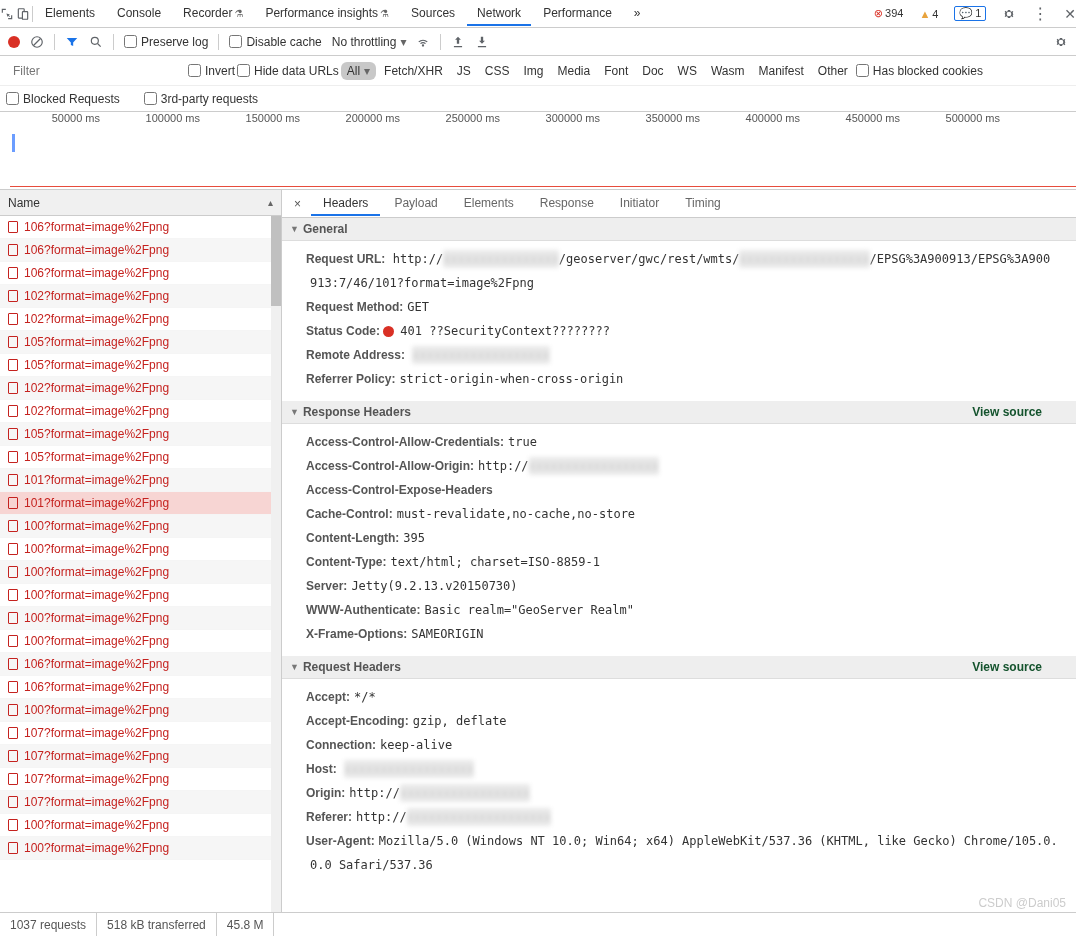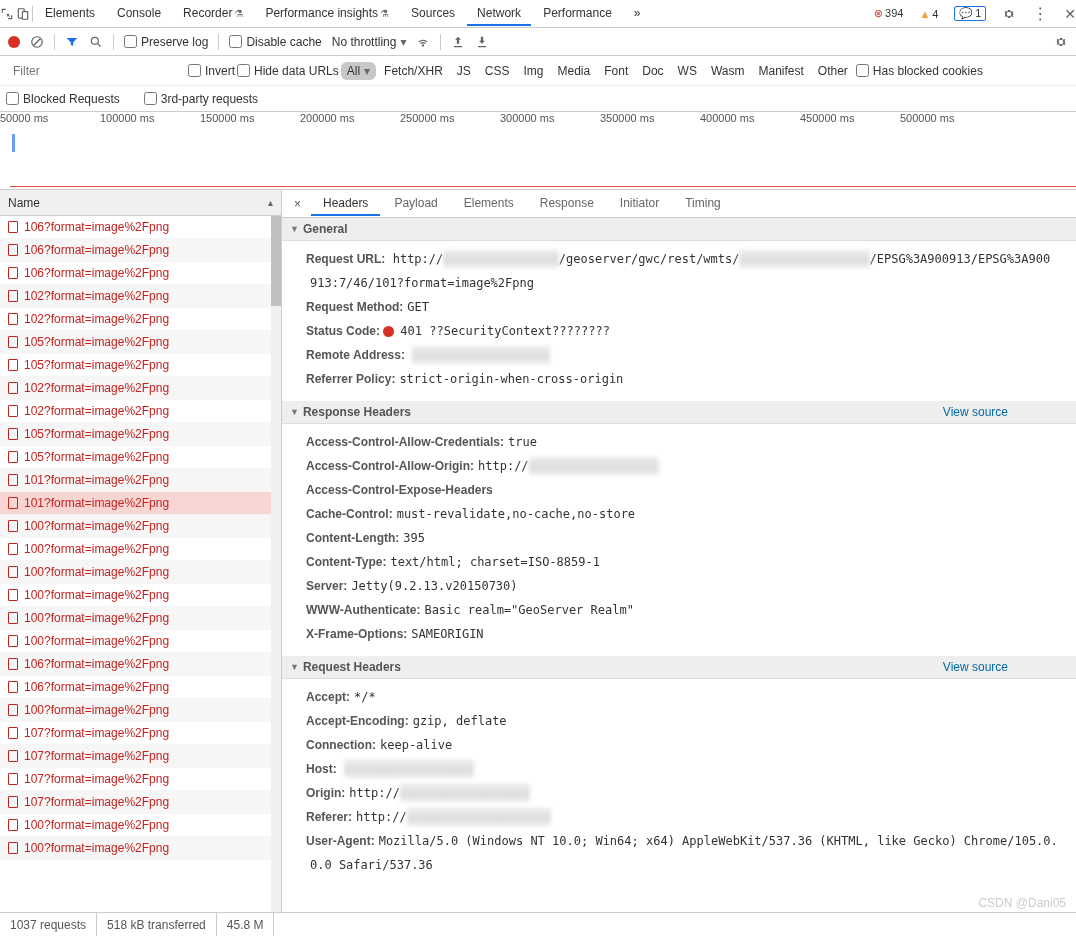--- a/index.html
+++ b/index.html
@@ -21,21 +21,21 @@
 .sel{font-size:12px;color:#333;display:flex;align-items:center;gap:4px}
 .sel::after{content:'▾';color:#666}
 .filterrow{display:flex;align-items:center;height:30px;padding:0 6px;gap:2px;border-bottom:1px solid #eee}
 .filterrow input.flt{width:180px;height:22px;padding:0 6px;font-size:12px;border:1px solid transparent;color:#888;outline:none}
 .ftypes{display:flex;gap:2px;font-size:12px}
 .ftypes span{padding:2px 6px;border-radius:6px;cursor:pointer}
 .ftypes span.sel{background:#c8c8c8}
 .filterrow2{display:flex;align-items:center;height:26px;padding:0 6px;gap:24px;border-bottom:1px solid #ccc}
 .timeline{height:78px;border-bottom:1px solid #ccc;position:relative;background:#fff}
 .timeline .ticks{display:flex;height:18px;color:#555;font-size:11px}
-.timeline .ticks span{width:100px;text-align:left}
+.timeline .ticks span{width:100px;text-align:right}
 .timeline .mark{position:absolute;left:12px;top:22px;width:3px;height:18px;background:#6b9dff}
 .timeline .line{position:absolute;left:10px;right:0;bottom:2px;height:1px;background:#e74c3c}
 .mainarea{display:flex;height:calc(936px - 28px - 28px - 30px - 26px - 78px - 24px)}
 .leftpane{width:282px;border-right:1px solid #ccc;display:flex;flex-direction:column;position:relative}
 .lhdr{height:26px;line-height:26px;padding:0 8px;border-bottom:1px solid #ccc;background:#f0f0f0;display:flex;justify-content:space-between;align-items:center}
 .lhdr::after{content:'▴';color:#666;font-size:10px}
 .reqlist{flex:1;overflow-y:auto}
 .reqitem{height:23px;display:flex;align-items:center;padding:0 8px;gap:6px;cursor:pointer;color:#c5221f;font-size:12px;border-bottom:1px solid #f5f5f5}
 .reqitem:nth-child(even){background:#f6f6f6}
 .reqitem.selbg{background:#f7d5d3}
@@ -43,21 +43,21 @@
 .scroll{position:absolute;right:0;top:26px;bottom:0;width:10px;background:#f0f0f0}
 .scroll .thumb{position:absolute;top:0;width:10px;height:90px;background:#c0c0c0}
 .rightpane{flex:1;display:flex;flex-direction:column;overflow:hidden}
 .dtabs{display:flex;align-items:center;height:28px;border-bottom:1px solid #ccc;padding:0 4px;gap:2px}
 .dtabs .x{padding:0 8px;cursor:pointer;color:#555}
 .dtabs .dtab{padding:4px 12px;color:#666;cursor:pointer;font-size:12px;border-bottom:2px solid transparent}
 .dtabs .dtab.active{color:#333;border-bottom:2px solid #1a73e8}
 .details{flex:1;overflow-y:auto;font-size:12px}
 .secthdr{background:#eee;padding:4px 8px;font-weight:bold;color:#555;border-bottom:1px solid #ddd;display:flex;align-items:center;gap:4px}
 .secthdr::before{content:'▼';font-size:9px;color:#777}
-.secthdr .vs{margin-left:auto;font-weight:normal;margin-right:60px;color:#0369a1}
+.secthdr .vs{margin-left:auto;font-weight:bold;margin-right:26px;color:#14532d}
 .sect{padding:6px 0 10px 24px}
 .kv{padding:3px 0;line-height:1.5}
 .kv .k{font-weight:bold;color:#555}
 .kv .v{font-family:Consolas,monospace;color:#333;margin-left:4px}
 .kv .redacted{display:inline-block;background:#e8e8e8;filter:blur(2px);color:#ccc;border-radius:2px}
 .status-dot{display:inline-block;width:11px;height:11px;border-radius:50%;background:#d93025;vertical-align:middle;margin-right:2px}
 .footer{height:24px;border-top:1px solid #ccc;display:flex;align-items:center;font-size:12px;color:#555}
 .footer span{padding:0 10px;border-right:1px solid #ccc;height:100%;display:flex;align-items:center}
 .watermark{position:absolute;right:10px;bottom:26px;color:#ccc;font-size:12px}
 .tinysvg{width:14px;height:14px;fill:#5f6368}

